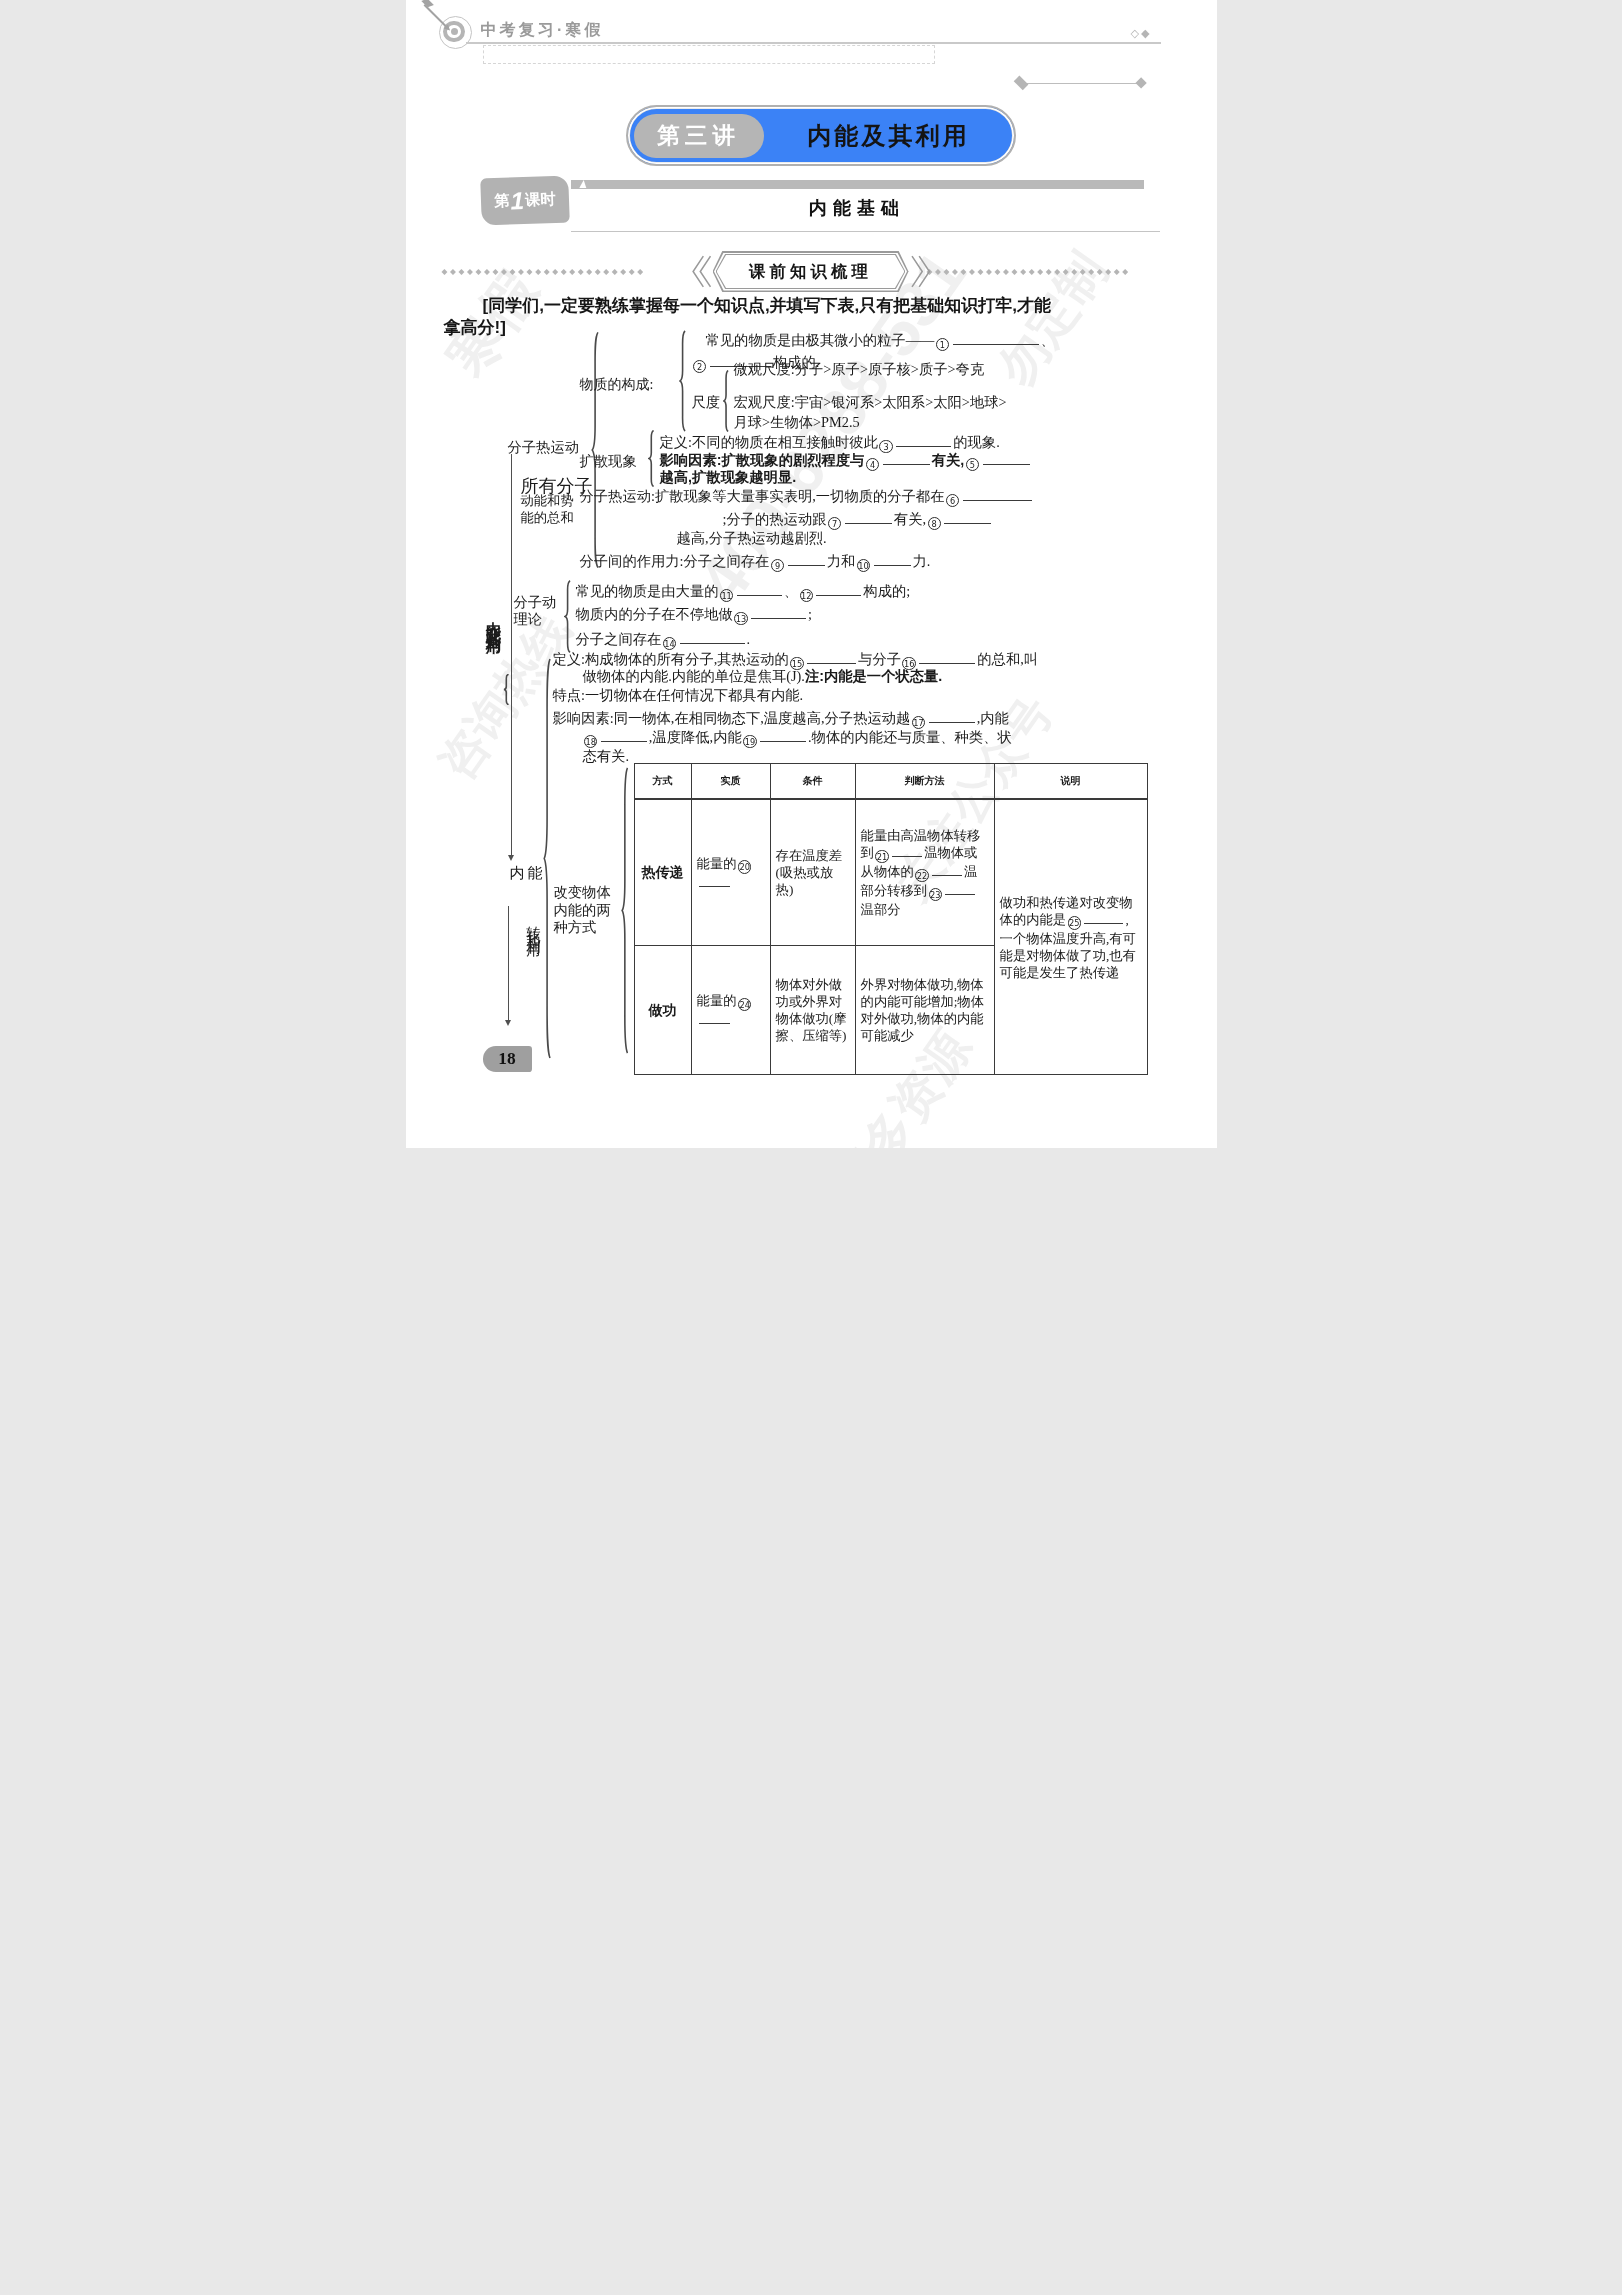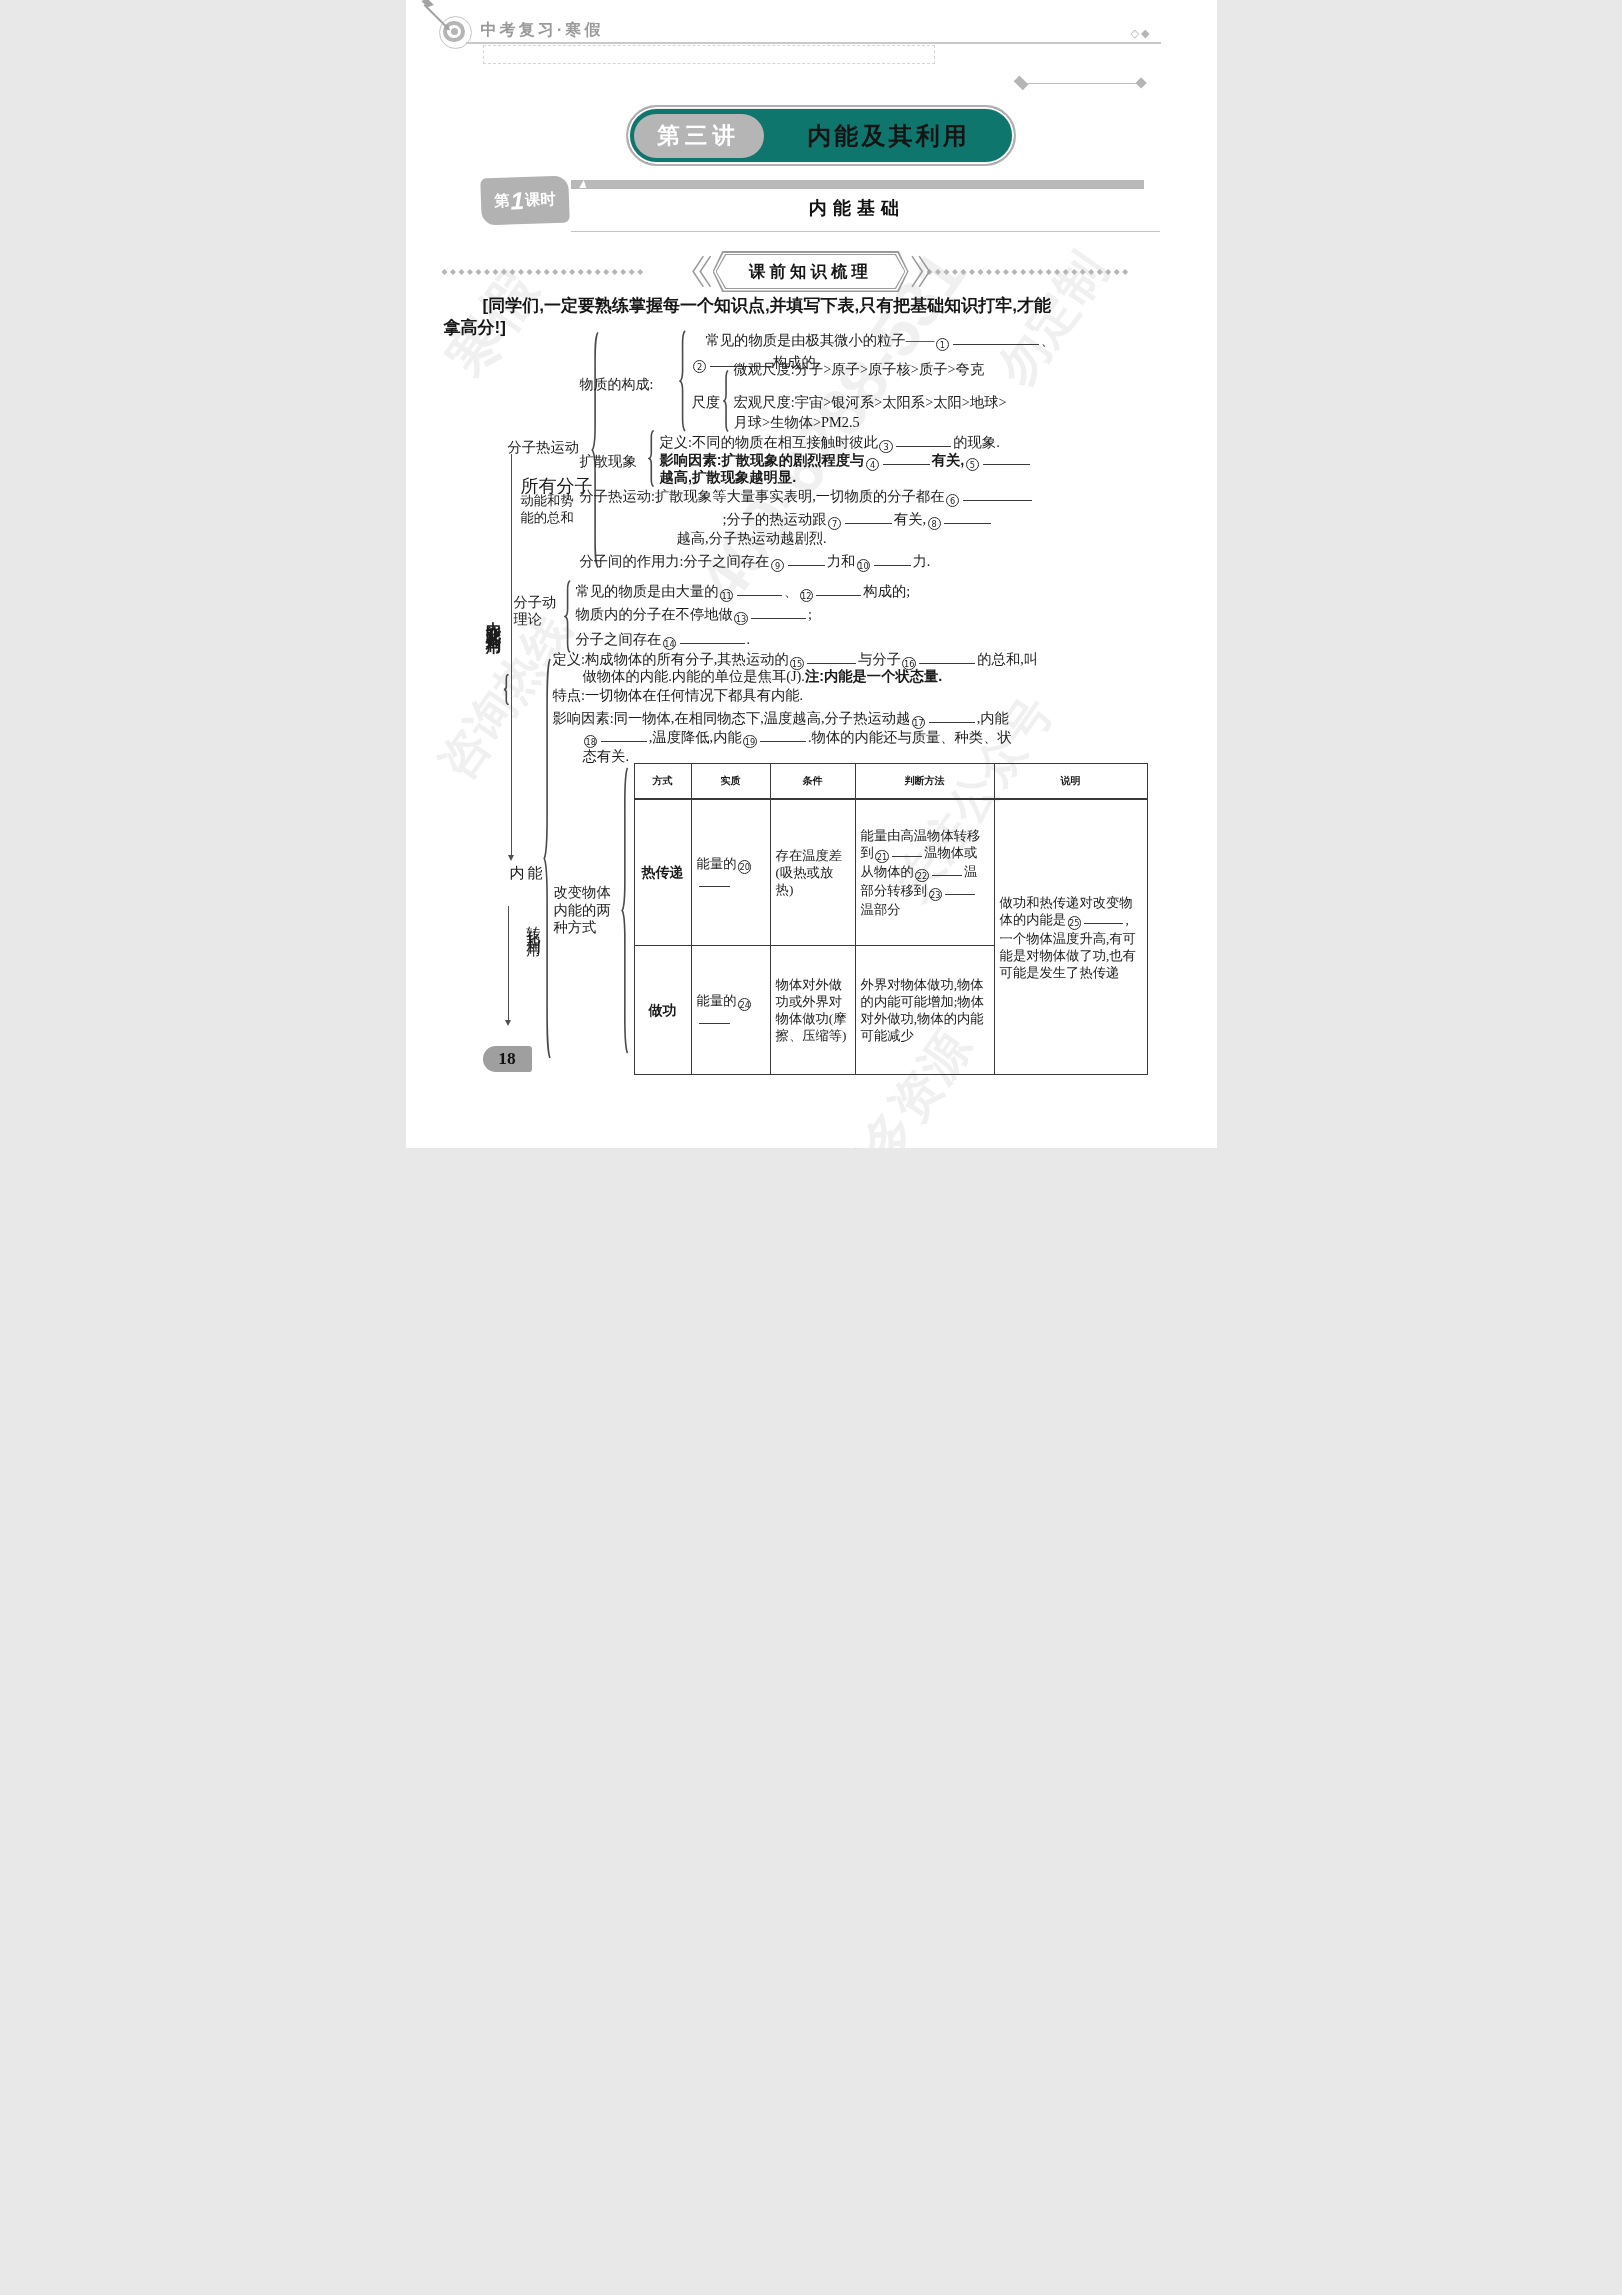--- a/index.html
+++ b/index.html
@@ -30,21 +30,21 @@
          font-weight:bold;font-size:16px;color:#9a9a9a;letter-spacing:3.1px;}
   .hrule{position:absolute;left:60px;top:42px;width:695px;height:1.5px;background:#c9c9c9;}
   .dashbox{position:absolute;left:77px;top:45px;width:450px;height:17.4px;border:1px dashed #d6d6d6;}
   .orn-top{position:absolute;left:725px;top:26.6px;font-size:11.2px;color:#b5b5b5;letter-spacing:2px;font-family:"DejaVu Sans",sans-serif;}
   .orn-line{position:absolute;left:616px;top:83px;width:120px;height:1px;background:#bdbdbd;}
   .orn-line::before{content:"";position:absolute;left:-4.1px;top:-3.6px;width:8.2px;height:8.2px;background:#b5b5b5;transform:rotate(45deg) scaleX(1.6);}
   .orn-line::after{content:"";position:absolute;right:-4.1px;top:-3.6px;width:8.2px;height:8.2px;background:#b5b5b5;transform:rotate(45deg);}
 
   
   .title-banner{position:absolute;left:220px;top:105px;width:386px;height:57px;border:2px solid #b0b0b0;
-    border-radius:31px;background:#0f766e;display:flex;align-items:center;box-shadow:inset 0 0 0 1.5px #fff,inset 0 0 0 2px #d8d8d8;}
+    border-radius:31px;background:#3b82f6;display:flex;align-items:center;box-shadow:inset 0 0 0 1.5px #fff,inset 0 0 0 2px #d8d8d8;}
   .title-badge{margin-left:6.1px;width:130px;height:44px;background:#b5b5b5;border-radius:22px;
     display:flex;align-items:center;justify-content:center;color:#fff;font-family:"Liberation Sans",sans-serif;
     font-weight:bold;font-size:22.5px;letter-spacing:5.1px;}
   .title-text{flex:1;text-align:center;font-family:"Liberation Sans",sans-serif;font-weight:bold;
     font-size:24px;color:#141414;letter-spacing:3.1px;}
 
   
   .lesson-badge{position:absolute;left:75px;top:177px;width:88px;height:47px;background:#b2b2b2;
     border-radius:6.1px 14.3px 6.1px 14.3px;transform:rotate(-2deg);display:flex;align-items:center;justify-content:center;
     color:#fff;font-family:"Liberation Sans",sans-serif;font-weight:bold;font-size:15.3px;}

